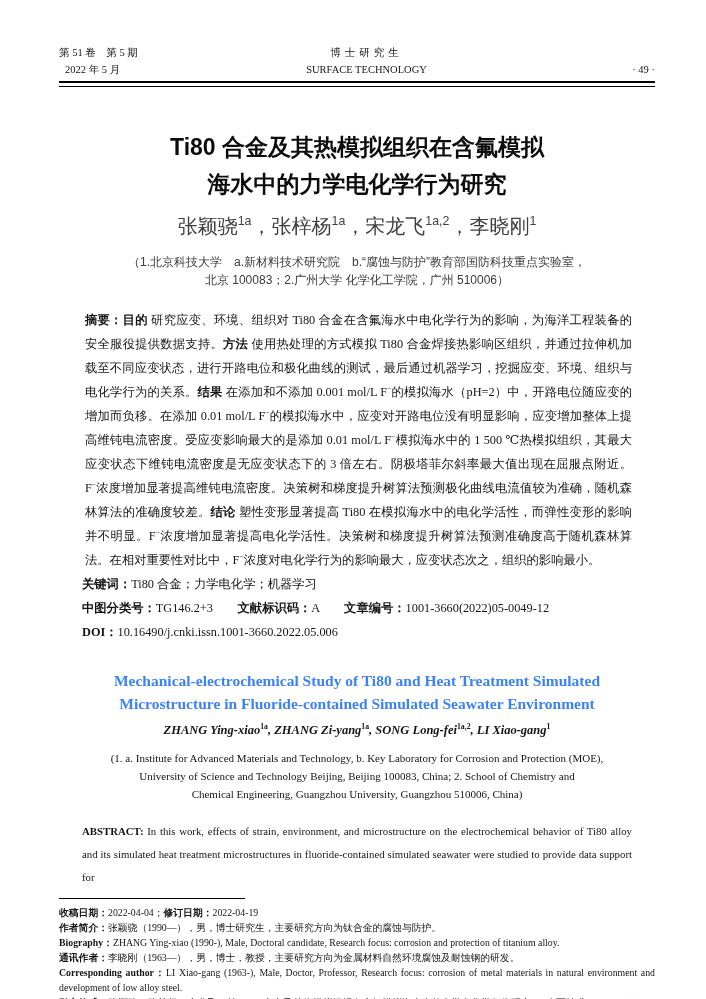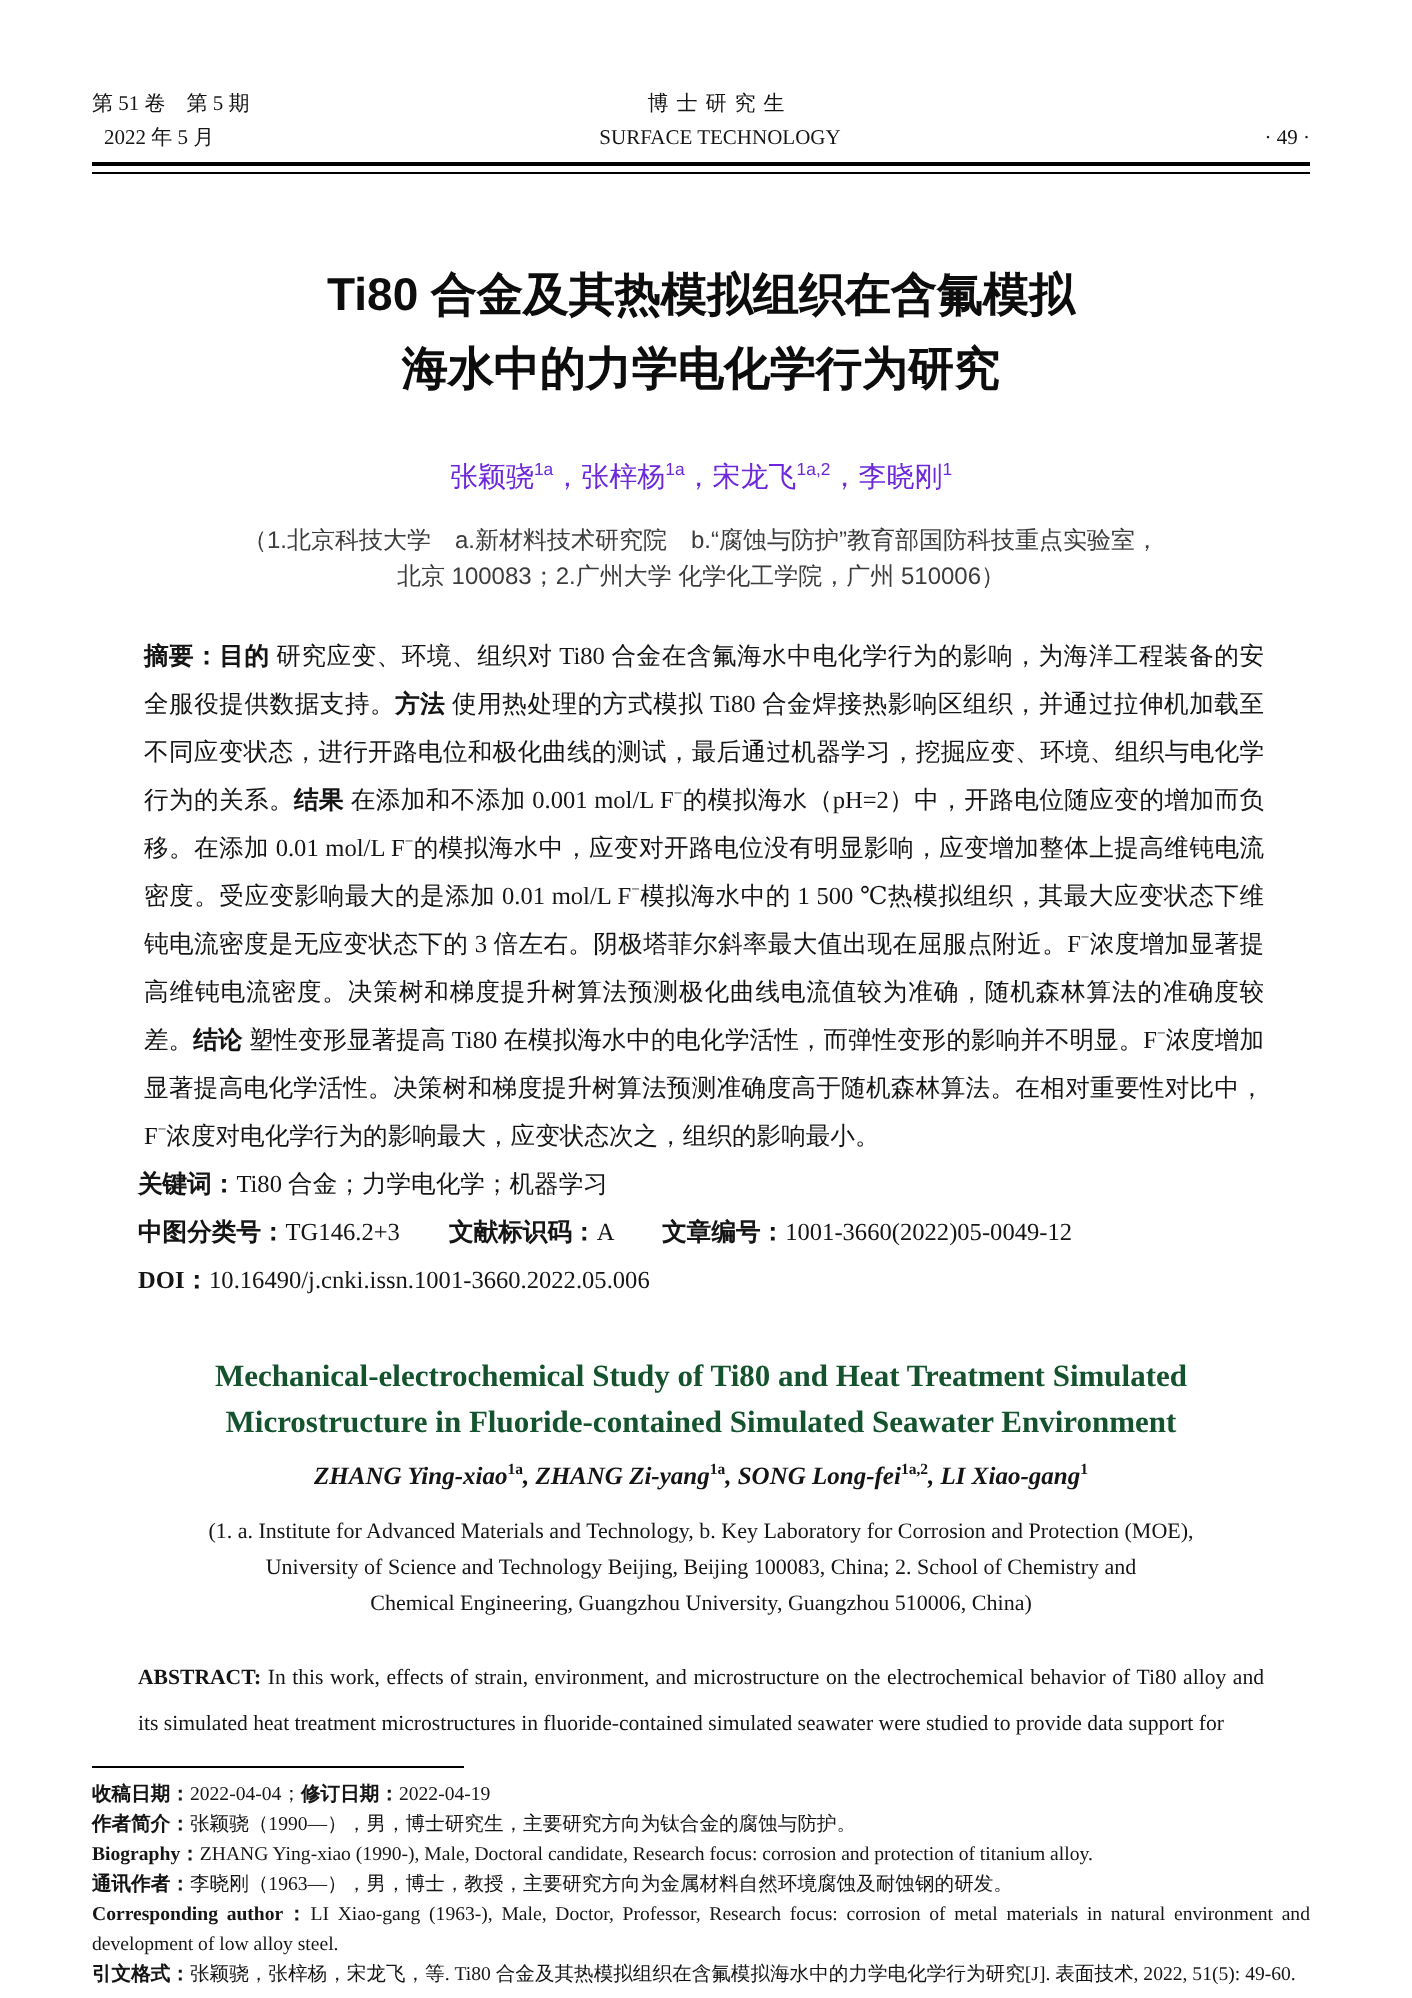--- a/index.html
+++ b/index.html
@@ -4,55 +4,55 @@
 <style>
   html, body { margin:0; padding:0; background:#ffffff; }
   .page {
     position:relative;
     width:706px; height:999px;
     margin:0 auto;
     background:#ffffff;
     color:#151515;
     font-family:"Liberation Serif","DejaVu Serif",serif;
     box-sizing:border-box;
-    padding:44px 51px 0 46px;
+    padding:44px 51px 0 59px;
     overflow:hidden;
   }
   sup { font-size:0.62em; line-height:0; }
 
   
   .hdr { display:flex; justify-content:space-between; align-items:flex-start;
          font-size:10.5px; line-height:17px; }
   .hdr-left  { text-align:left;  white-space:nowrap; }
   .hdr-left .l2 { padding-left:6px; }
   .hdr-center{ text-align:center; }
   .hdr-center .jcn { letter-spacing:4px; }
   .hdr-right { text-align:right; white-space:nowrap; align-self:flex-end;margin-left:37px; }
   .double-rule { margin-top:3px; height:3px;
     border-top:2.6px solid #000; border-bottom:1px solid #000; }
 
   
   .title-cn { margin:42px 0 0 0; text-align:center;
     font-family:"Liberation Sans","DejaVu Sans",sans-serif;
     font-weight:700; font-size:23px; line-height:37px; color:#0d0d0d; }
-  .authors-cn { margin-top:27px; text-align:center;
+  .authors-cn { margin-top:10px; text-align:center;
     font-family:"Liberation Sans","DejaVu Sans",sans-serif;
-    font-size:14px; color:#6d28d9; }
+    font-size:20px; color:#404040; }
   .affil-cn { margin-top:13px; text-align:center;
     font-family:"Liberation Sans","DejaVu Sans",sans-serif;
     font-size:12px; line-height:18px; color:#3c3c3c; }
 
   
   .abs-cn { margin:19px 23px 0 26px; font-size:12.3px; line-height:24px;
     text-align:justify; }
   .meta-line { margin:0 23px; font-size:12.3px; line-height:24px; text-align:left; }
 
   
   .title-en { margin:25px 0 0 0; text-align:center; font-weight:700;
-    font-size:15.5px; line-height:23px; color:#14532d; }
+    font-size:15.5px; line-height:23px; color:#3b82f6; }
   .authors-en { margin-top:8px; text-align:center; font-size:12.5px; }
   .affil-en { margin-top:11px; text-align:center; font-size:11px; line-height:18px; }
   .abs-en { margin:17px 23px 0 23px; font-size:10.8px; line-height:23px;
     text-align:justify; }
 
   
   .foot-rule { margin-top:9px; width:186px; border-top:1.2px solid #000; }
   .footer { margin-top:6px; font-size:9.8px; line-height:15px; }
   .footer .fline { text-align:justify; }
 </style>

